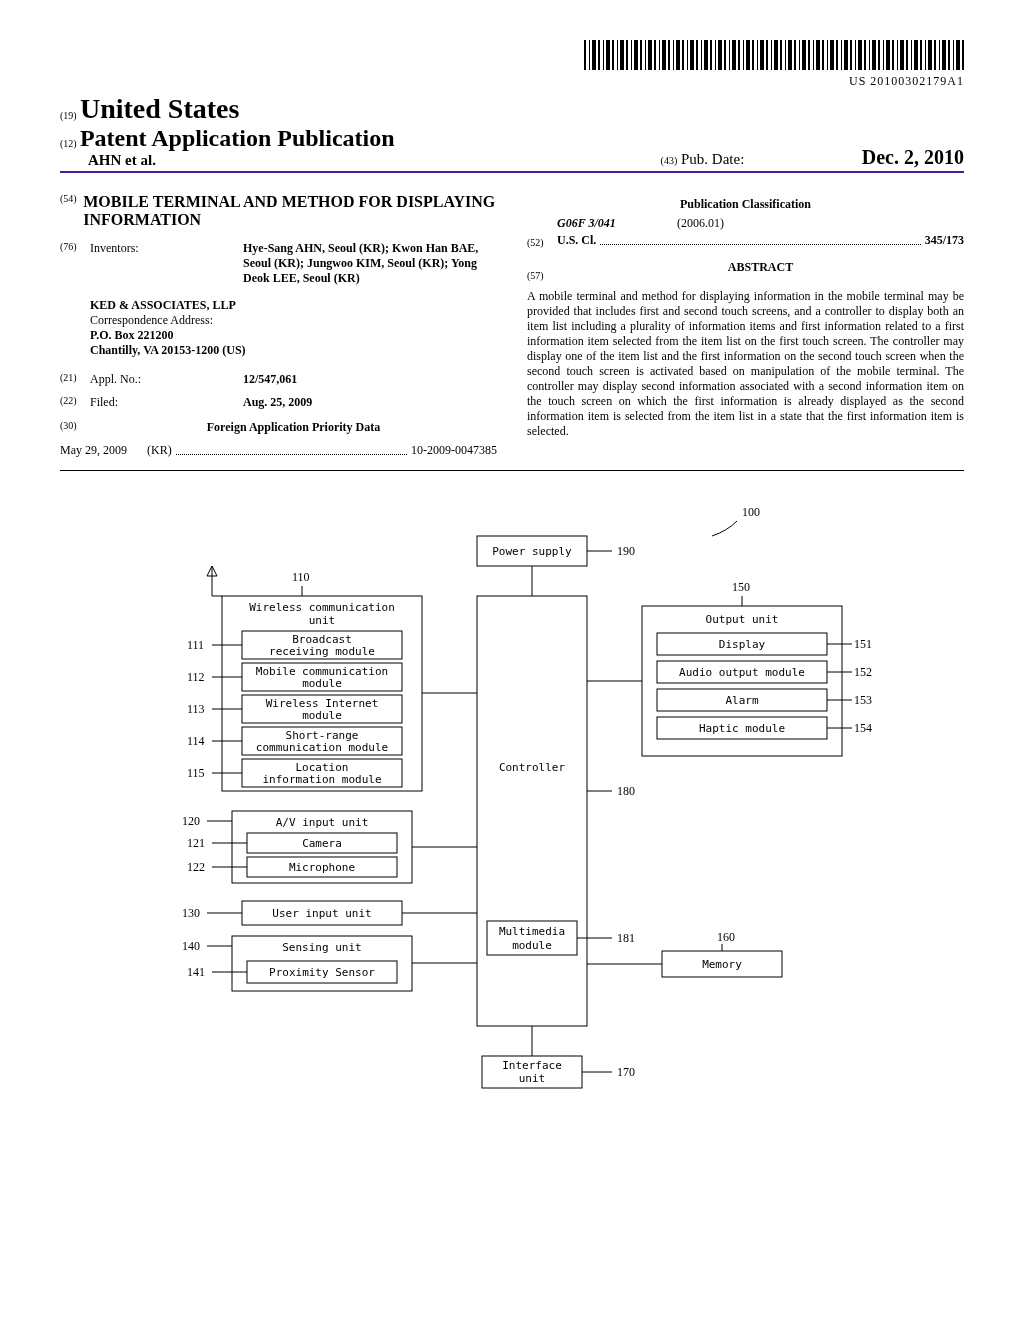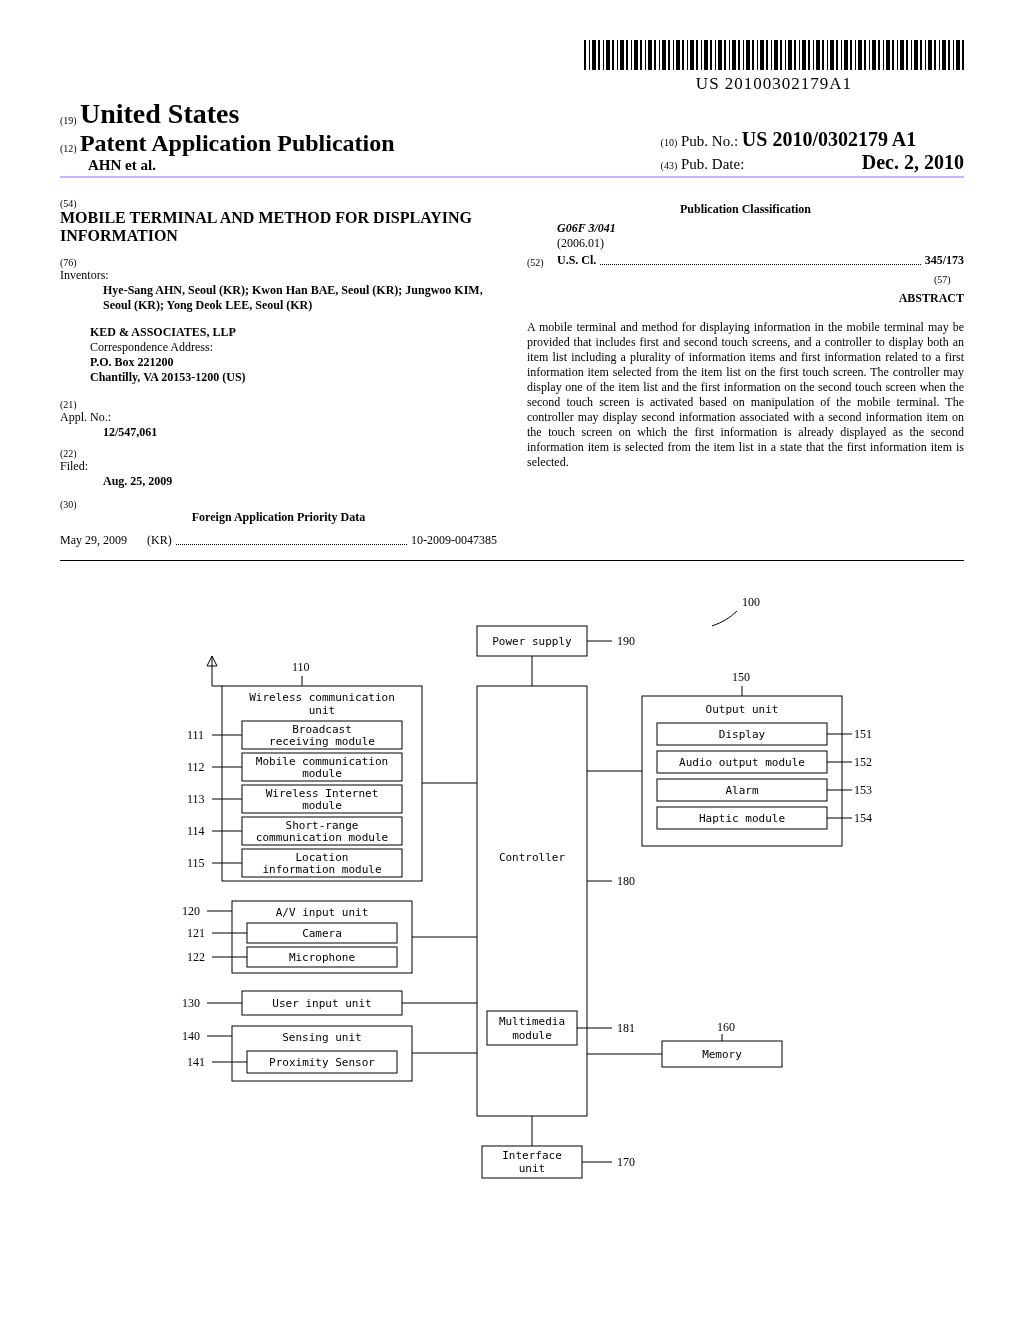--- a/index.html
+++ b/index.html
@@ -15,32 +15,32 @@
     text-align: right;
     margin-bottom: 4px;
   }
   .barcode {
     display: inline-block;
     width: 380px;
     height: 30px;
     background: repeating-linear-gradient(90deg, #000 0 2px, #fff 2px 5px, #000 5px 6px, #fff 6px 8px, #000 8px 12px, #fff 12px 14px);
   }
   .barcode-text {
-    font-size: 17px;
+    font-size: 12px;
     letter-spacing: 1px;
     display: block;
-    text-align: center;
+    text-align: right;
     width: 380px;
     margin-left: auto;
   }
   .header-row {
     display: flex;
     justify-content: space-between;
     align-items: flex-end;
-    border-bottom: 2px solid #c4b5fd;
+    border-bottom: 2px solid #4c1d95;
     padding-bottom: 2px;
     margin-bottom: 4px;
   }
   .header-left .country {
     font-size: 28px;
     font-weight: bold;
   }
   .header-left .pub-type {
     font-size: 24px;
     font-weight: bold;
@@ -56,21 +56,21 @@
   .pubdate-val { font-size: 20px; font-weight: bold; }
   .small-num { font-size: 10px; vertical-align: middle; }
   .columns {
     display: flex;
     gap: 30px;
     margin-top: 20px;
     border-bottom: 1.5px solid #000;
     padding-bottom: 10px;
   }
   .col { flex: 1; font-size: 12px; }
-  .field-row { display: flex; margin-bottom: 8px; flex-direction: column; }
+  .field-row { display: flex; margin-bottom: 8px; }
   .field-num { width: 30px; font-size: 10px; }
   .field-label { width: 110px; }
   .field-val { flex: 1; margin-left: 43px; }
   .title-val { font-weight: bold; font-size: 16px; }
   .section-hdr { font-weight: bold; text-align: center; margin: 4px 0; font-size: 12px; }
   .abstract-hdr { font-weight: bold; text-align: center; margin: 6px 0; font-size: 12px; }
   .abstract-text { font-size: 12px; text-align: justify; line-height: 1.25; }
   .dotted { border-bottom: 1px dotted #000; flex: 1; margin: 0 4px 3px 4px; }
   .cls-row { display: flex; align-items: flex-end; font-size: 12px; margin-bottom: 2px; }
 
@@ -101,25 +101,20 @@
     </div>
     <div>
       <span class="small-num">(12)</span>
       <span class="pub-type">Patent Application Publication</span>
     </div>
     <div style="padding-left:28px;">
       <span class="authors-line">AHN et al.</span>
     </div>
   </div>
   <div class="header-right">
-    <div class="pubno-line">
-      <span class="small-num">(10)</span>
-      <span>Pub. No.:</span>
-      <span class="pubno-val">US 2010/0302179 A1</span>
-    </div>
     <div class="pubdate-line">
       <span class="small-num">(43)</span>
       <span>Pub. Date:</span>
       <span style="display:inline-block; width:110px;"></span>
       <span class="pubdate-val">Dec. 2, 2010</span>
     </div>
   </div>
 </div>
 
 <div class="columns">

